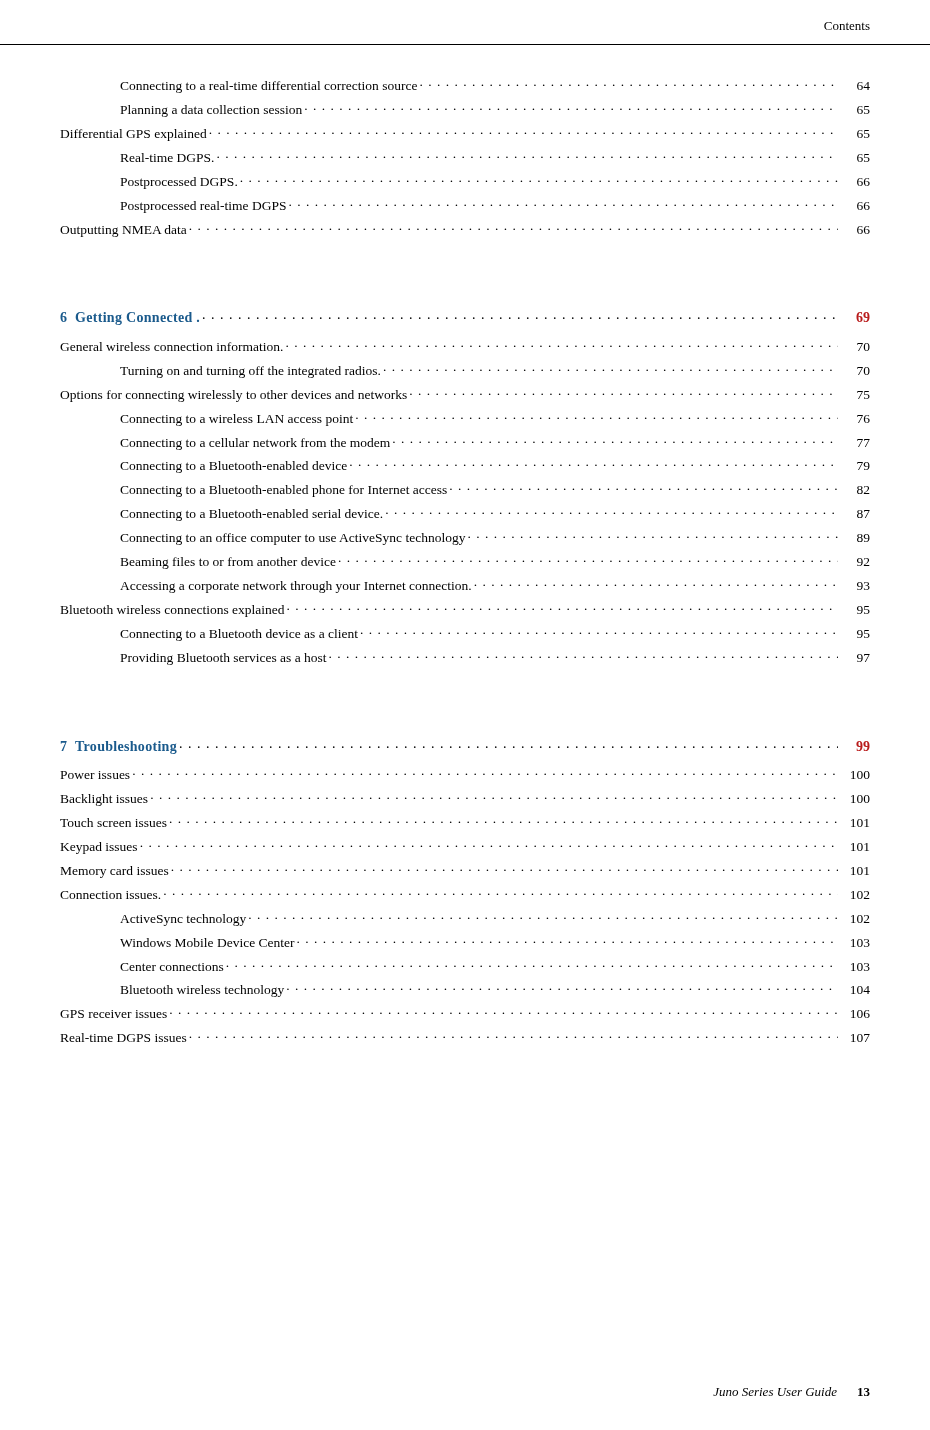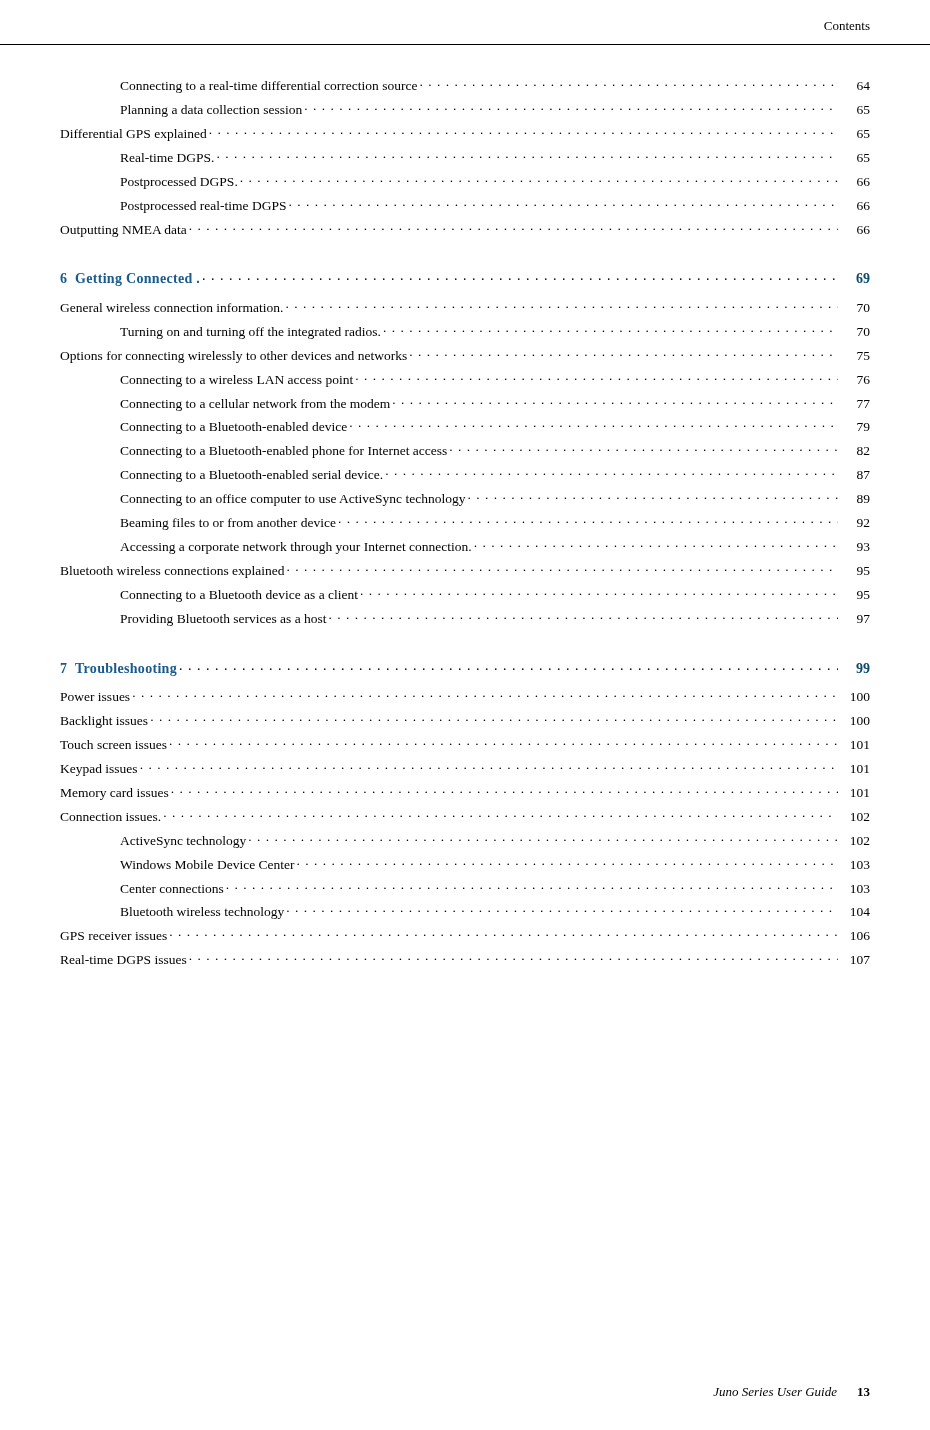--- a/index.html
+++ b/index.html
@@ -82,29 +82,30 @@
       margin-right: 8px;
       flex-shrink: 0;
     }
 
     .section-heading .chapter-title {
       font-weight: bold;
       color: #1a5a8c;
       font-size: 14px;
       flex-shrink: 0;
       letter-spacing: 0.3px;
+      margin-top: 39px;
     }
 
     .section-heading .toc-dots {
       bottom: 3px;
     }
 
     .section-heading .toc-page {
       font-weight: bold;
-      color: #0c4a6e;
+      color: #b91c1c;
     }
 
     .spacer {
       height: 8px;
     }
 
     .page-footer {
       position: absolute;
       bottom: 30px;
       left: 4px;

